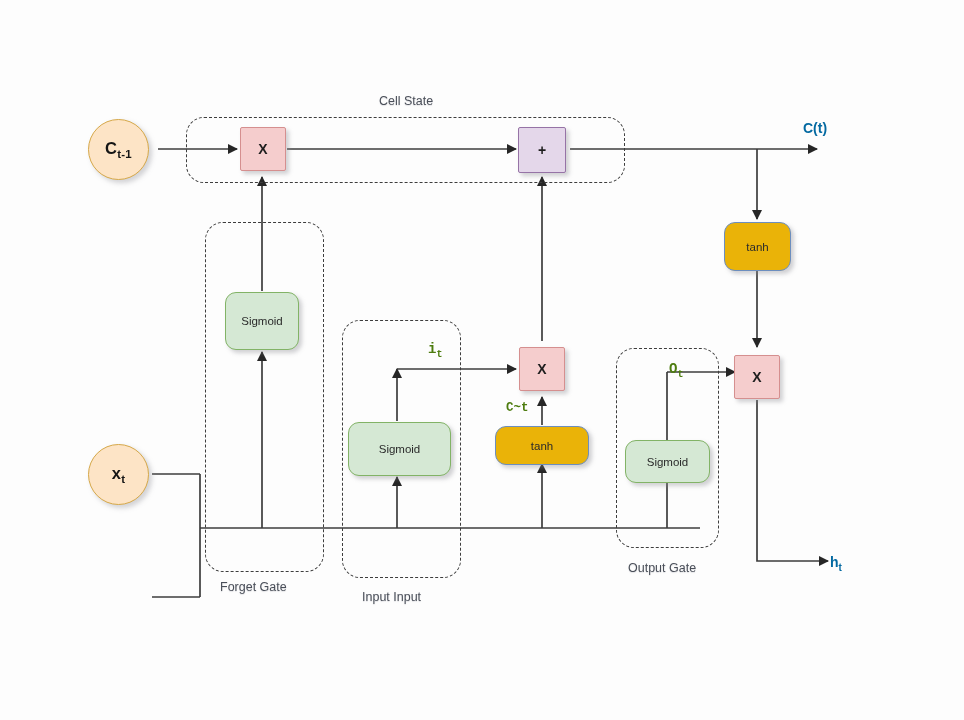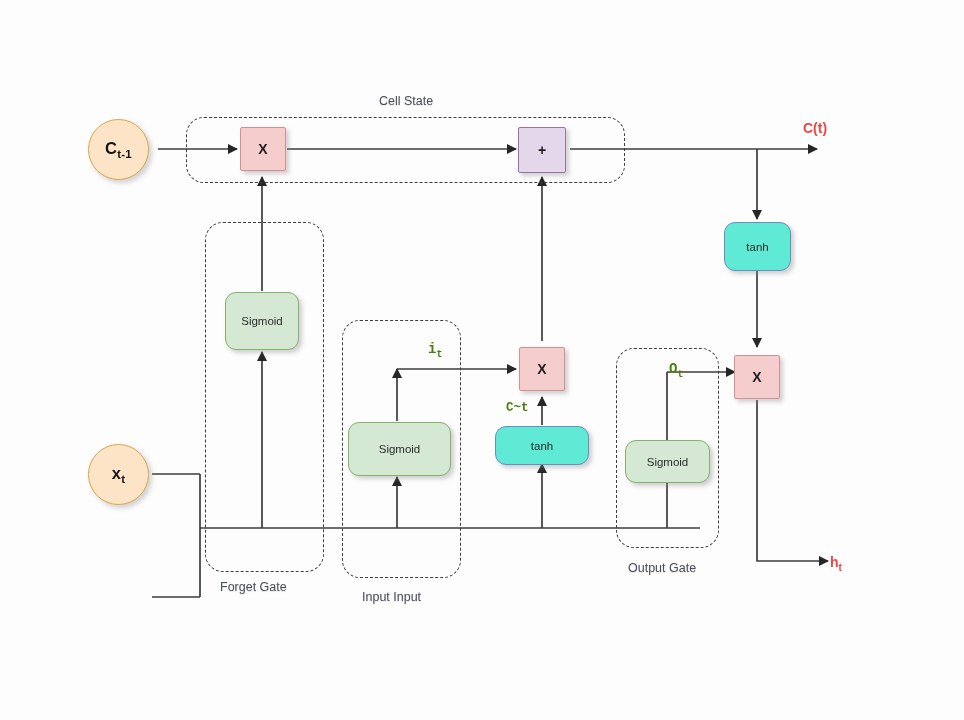--- a/index.html
+++ b/index.html
@@ -53,21 +53,21 @@
     position: absolute;
     display: flex;
     align-items: center;
     justify-content: center;
     font-size: 11.5px;
     color: #2b2b2b;
     border-radius: 11px;
     box-shadow: 3px 3px 4px rgba(140,140,148,.40);
   }
   .act.sigmoid { background: #d5e8d4; border: 1.5px solid #82b366; }
-  .act.tanh    { background: #5eead4; border: 1.5px solid #6c8ebf; }
+  .act.tanh    { background: #eab308; border: 1.5px solid #6c8ebf; }
 
   
   .node-circle {
     position: absolute;
     border-radius: 50%;
     background: #fde4c6;
     border: 1.6px solid #d6a849;
     display: flex;
     align-items: center;
     justify-content: center;
@@ -89,21 +89,21 @@
     color: #4d7c0f;
     white-space: nowrap;
     font-family: Liberation Mono, monospace;
   }
   .sig-label sub { font-size: 10px; font-weight: 700; }
   .sig-label.plain { font-weight: 700; font-size: 12.5px; }
   .io-label {
     position: absolute;
     font-size: 14px;
     font-weight: 700;
-    color: #ef4444;
+    color: #0369a1;
     white-space: nowrap;
   }
   .io-label sub { font-size: 10px; font-weight: 700; }
 </style>
 </head>
 <body>
 
 <div id="canvas">
 
   <svg id="wires" viewBox="0 0 964 720" width="964" height="720">

